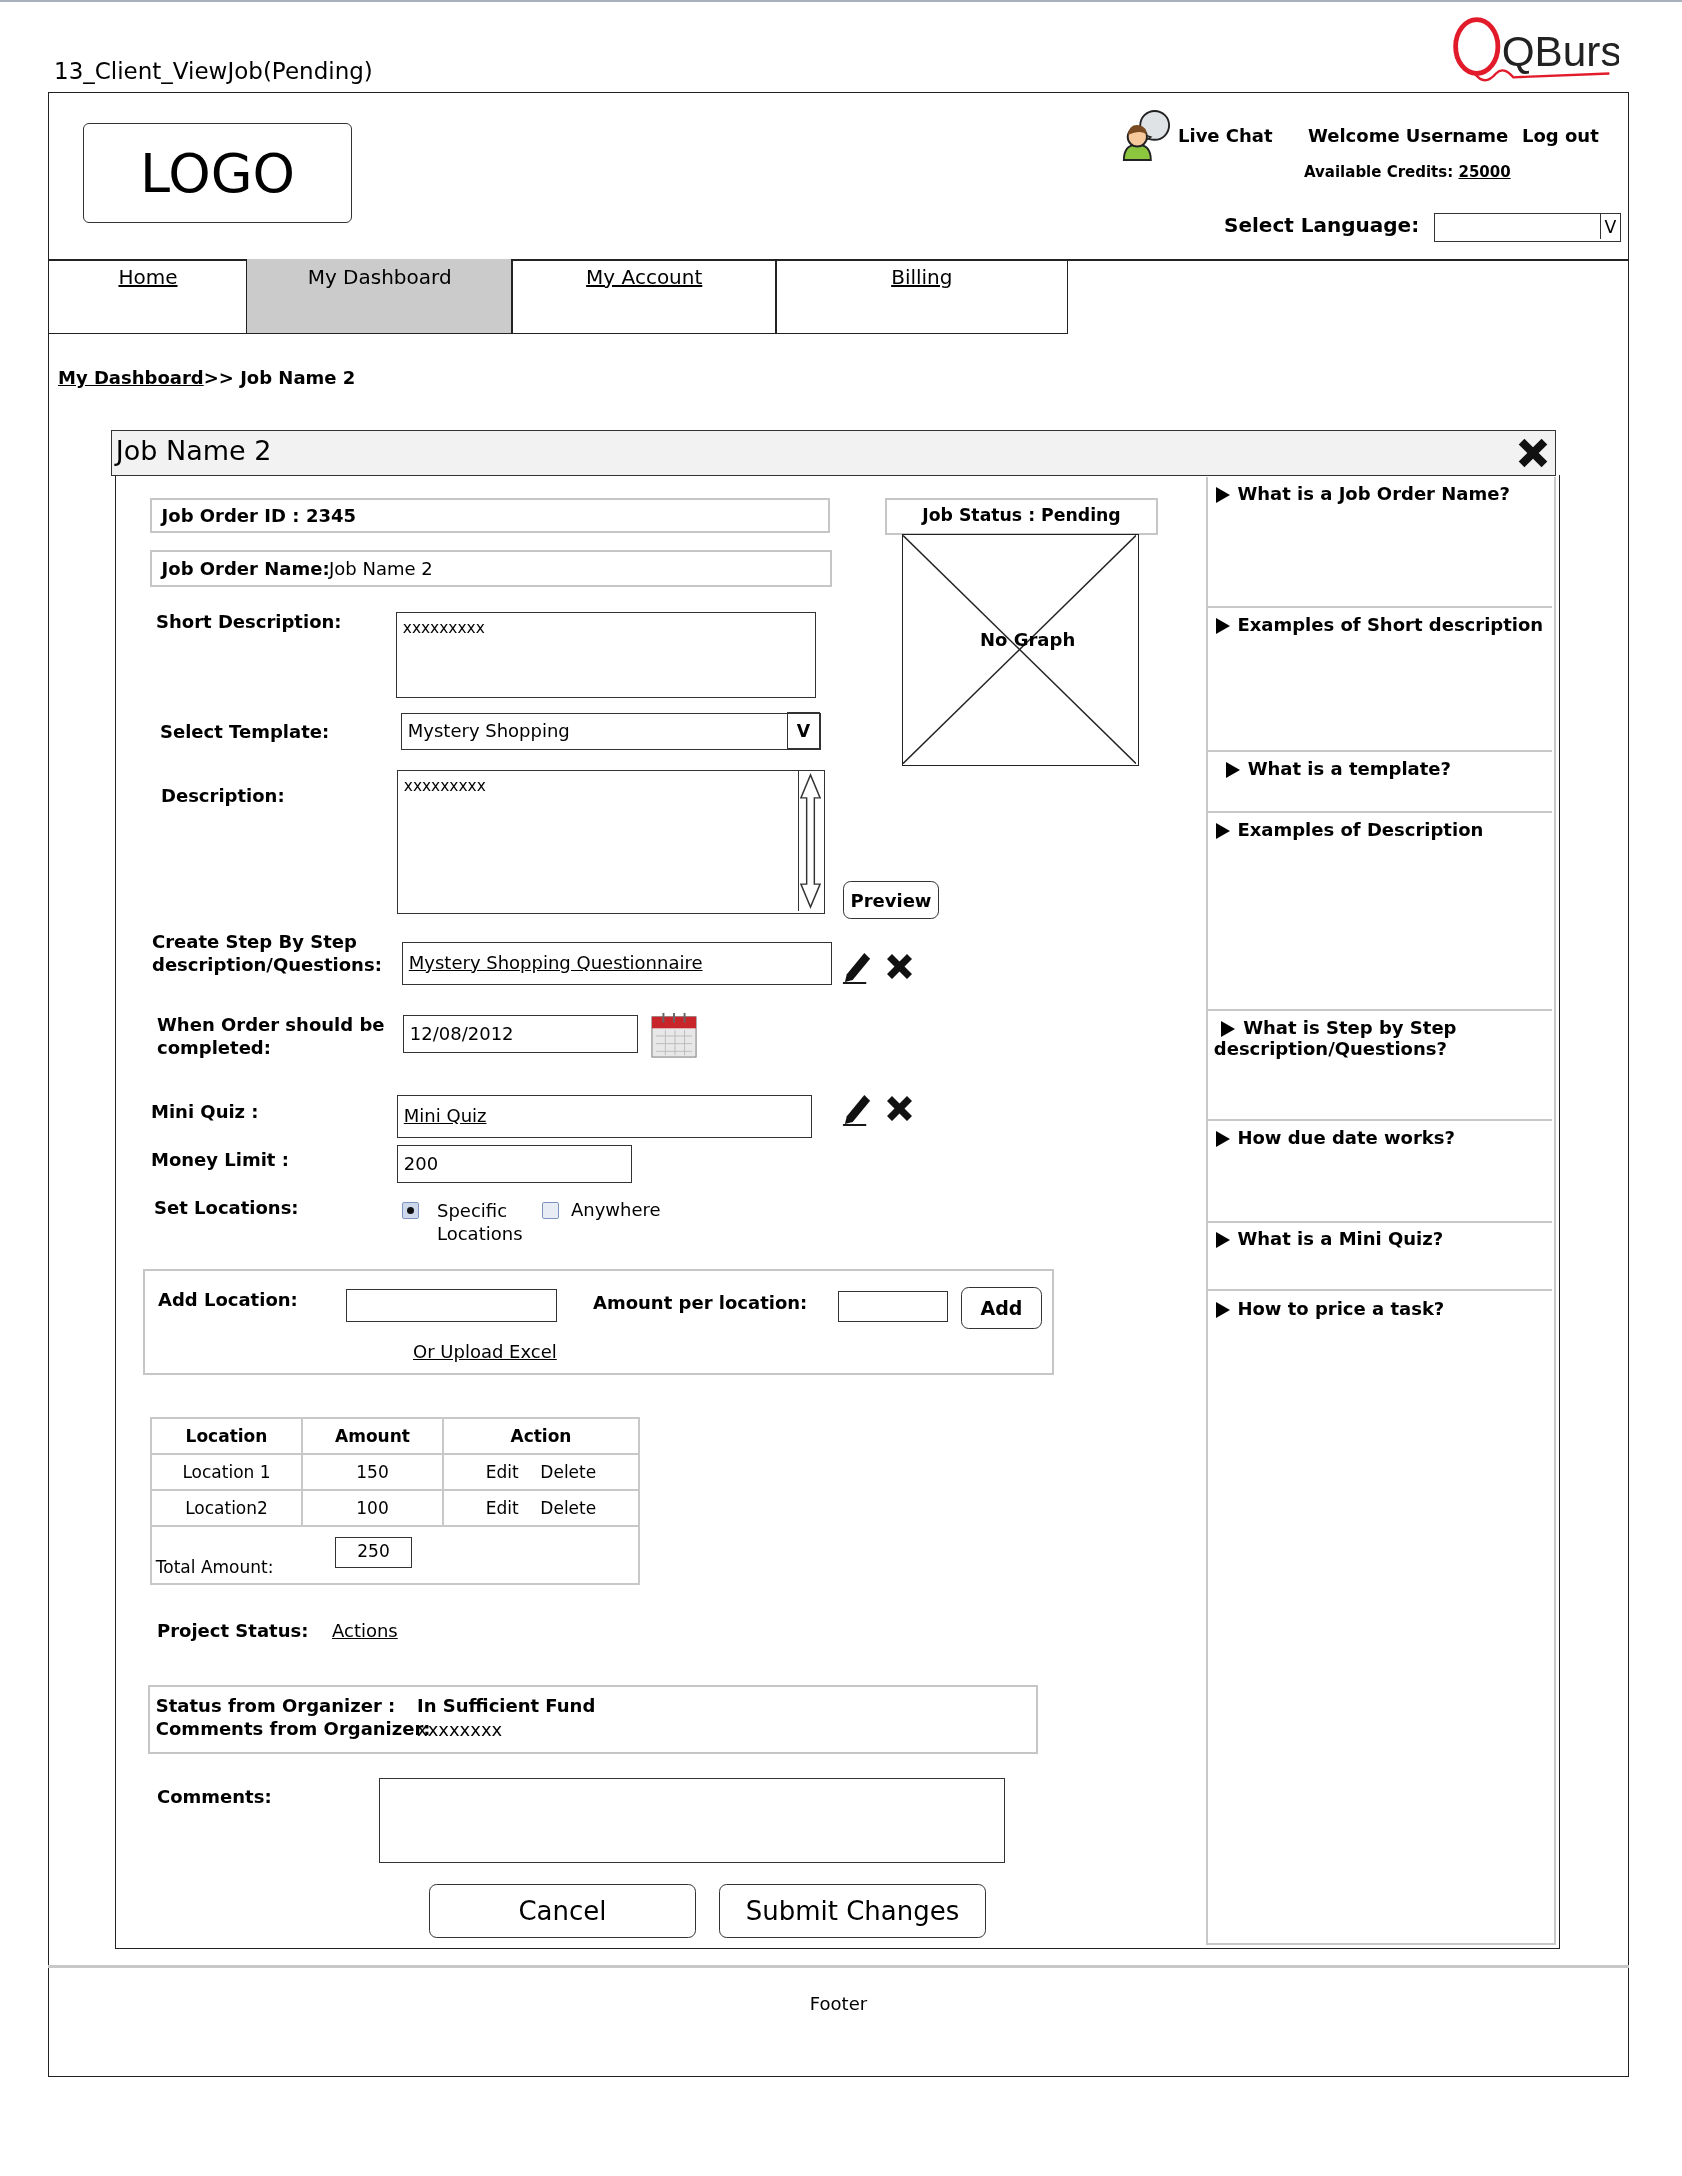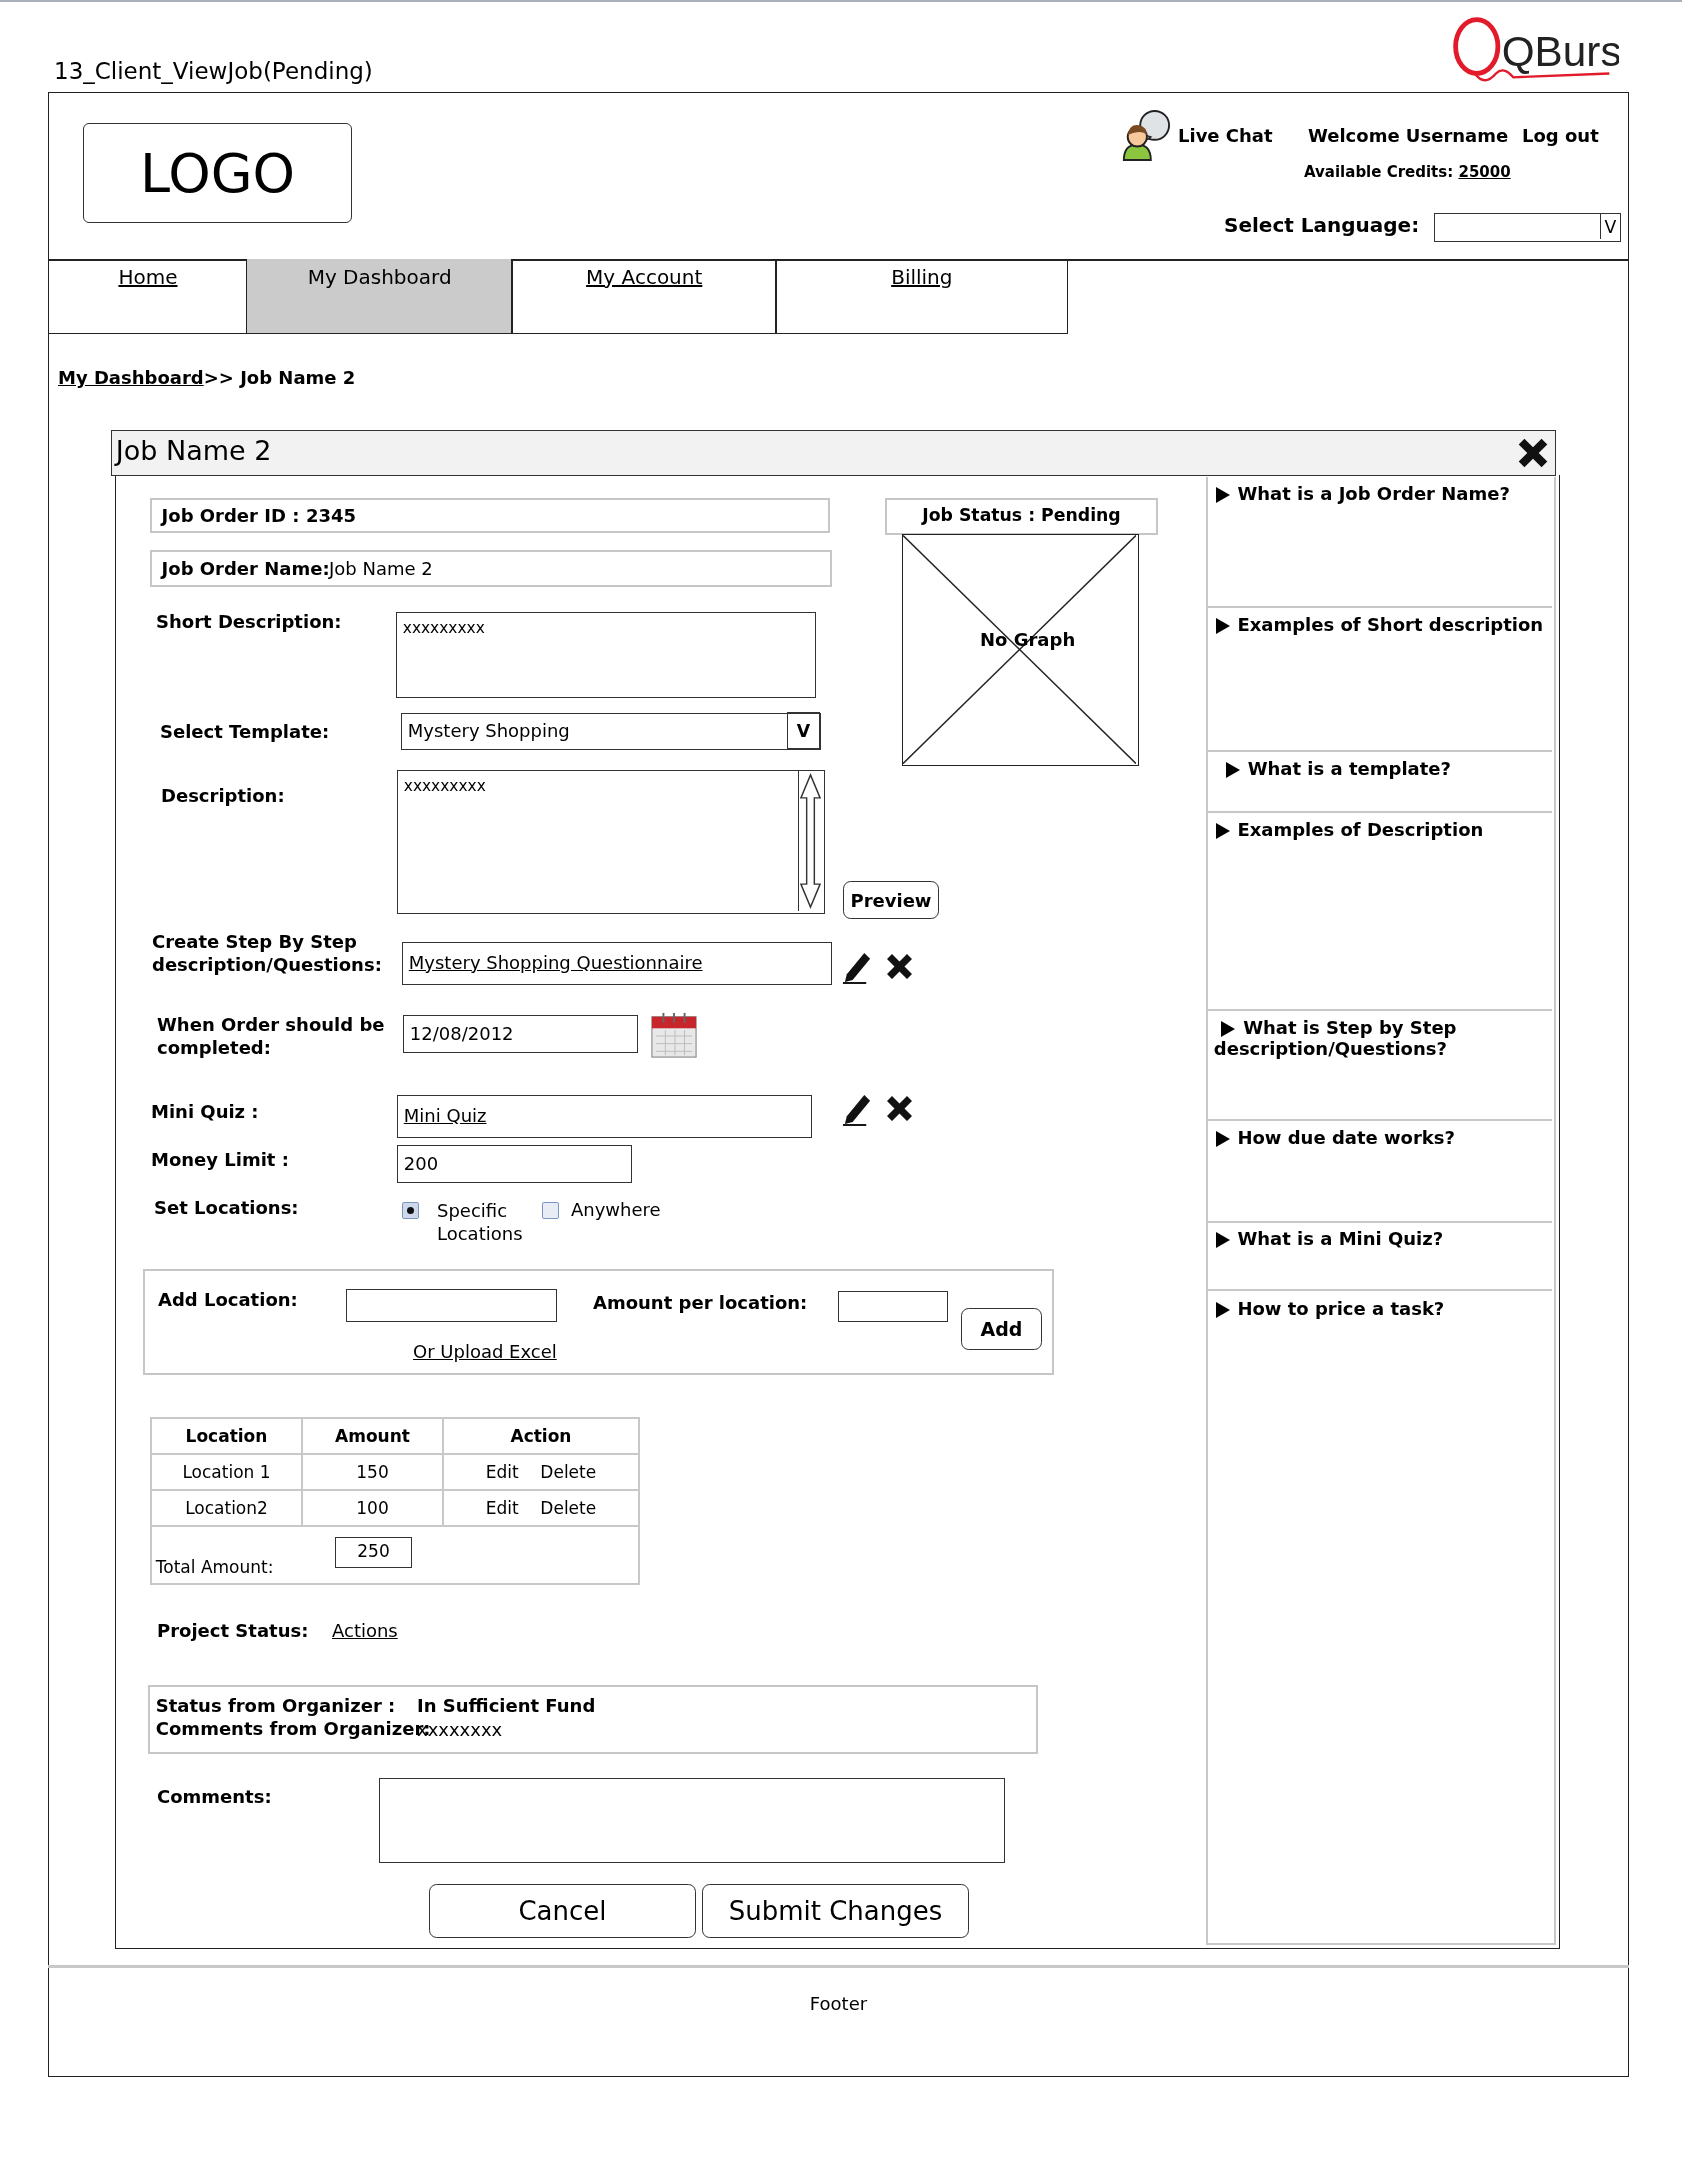--- a/index.html
+++ b/index.html
@@ -220,21 +220,21 @@
     <div>Locations</div>
 </div>
 <div class="abs" style="left:542px;top:1202px;width:17.3px;height:17.3px;border:1px solid #7c95c0;background:#e8edf5;border-radius:1.9px;box-sizing:border-box;"></div>
 <div class="abs val" style="left:571px;top:1199px;">Anywhere</div>
 
 <div class="abs gbox" style="left:143px;top:1269px;width:911px;height:106px;"></div>
 <div class="abs lbl" style="left:158px;top:1289px;">Add Location:</div>
 <div class="abs bbox" style="left:346px;top:1289px;width:211px;height:33px;"><span class="field-text"></span></div>
 <div class="abs lbl" style="left:593px;top:1292px;">Amount per location:</div>
 <div class="abs bbox" style="left:838px;top:1291px;width:110px;height:31px;"><span class="field-text"></span></div>
-<div class="abs rbtn" style="left:961px;top:1287px;width:81px;height:42px;font-size:19px;font-weight:bold;margin-top:21px;">Add</div>
+<div class="abs rbtn" style="left:961px;top:1287px;width:81px;height:42px;font-size:19px;font-weight:bold;">Add</div>
 <div class="abs val link" style="left:413px;top:1341px;">Or Upload Excel</div>
 
 <div class="abs" style="left:150px;top:1417px;">
   <table class="loc">
     <tbody>
         <tr>
       <td style="width:147px;font-weight:bold;">Location</td>
       <td style="width:137px;font-weight:bold;">Amount</td>
       <td style="width:192px;font-weight:bold;">Action</td>
     </tr>
@@ -265,21 +265,21 @@
   <span class="lbl" style="position:absolute;left:5.8px;top:7.7px;">Status from Organizer :</span>
   <span class="lbl" style="position:absolute;left:267px;top:7.7px;">In Sufficient Fund</span>
   <span class="lbl" style="position:absolute;left:5.8px;top:31px;">Comments from Organizer:</span>
   <span class="val" style="position:absolute;left:267px;top:32px;">xxxxxxxx</span>
 </div>
 
 <div class="abs lbl" style="left:157px;top:1786px;">Comments:</div>
 <div class="abs bbox" style="left:379px;top:1778px;width:626px;height:85px;"><span class="field-text"></span></div>
 
 <div class="abs rbtn" style="left:429px;top:1884px;width:267px;height:54px;font-size:26px;">Cancel</div>
-<div class="abs rbtn" style="left:702px;top:1884px;width:267px;height:54px;font-size:26px;">Submit Changes</div>
+<div class="abs rbtn" style="left:719px;top:1884px;width:267px;height:54px;font-size:26px;">Submit Changes</div>
 
 <div class="abs help-col">
   <div class="help-item" style="top:0;height:131px;"><span class="tri"></span><span>What is a Job Order Name?</span></div>
   <div class="help-item" style="top:131px;height:144px;"><span class="tri"></span><span>Examples of Short description</span></div>
   <div class="help-item" style="top:275px;height:61px;padding-left:18px;"><span class="tri"></span><span>What is a template?</span></div>
   <div class="help-item" style="top:336px;height:198px;"><span class="tri"></span><span>Examples of Description</span></div>
   <div class="help-item" style="top:534px;height:110px;padding-left:5.8px;"><span class="tri" style="margin-left:7.7px;"></span><span>What is Step by Step description/Questions?</span></div>
   <div class="help-item" style="top:644px;height:102px;"><span class="tri"></span><span>How due date works?</span></div>
   <div class="help-item" style="top:745px;height:69px;"><span class="tri"></span><span>What is a Mini Quiz?</span></div>
   <div class="help-item" style="top:815px;height:653px;border-bottom:none;"><span class="tri"></span><span>How to price a task?</span></div>

